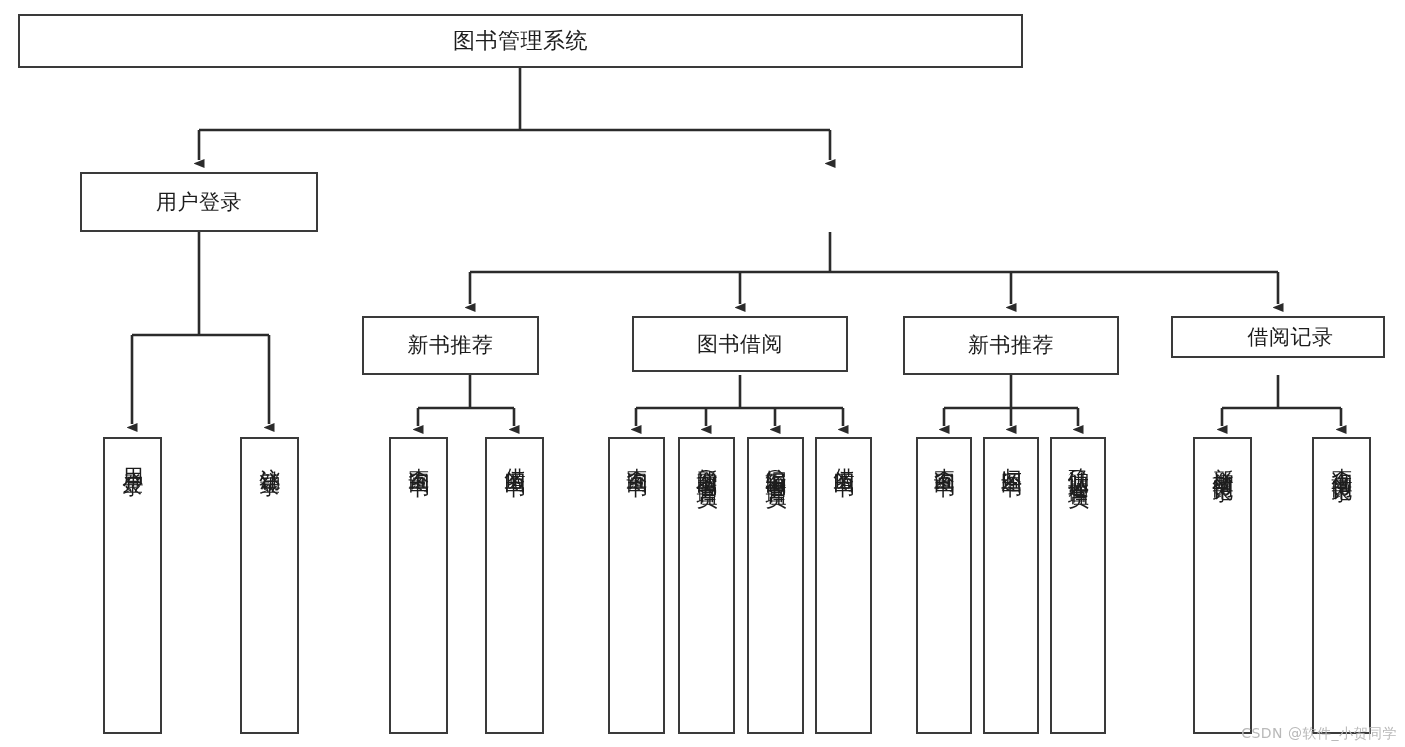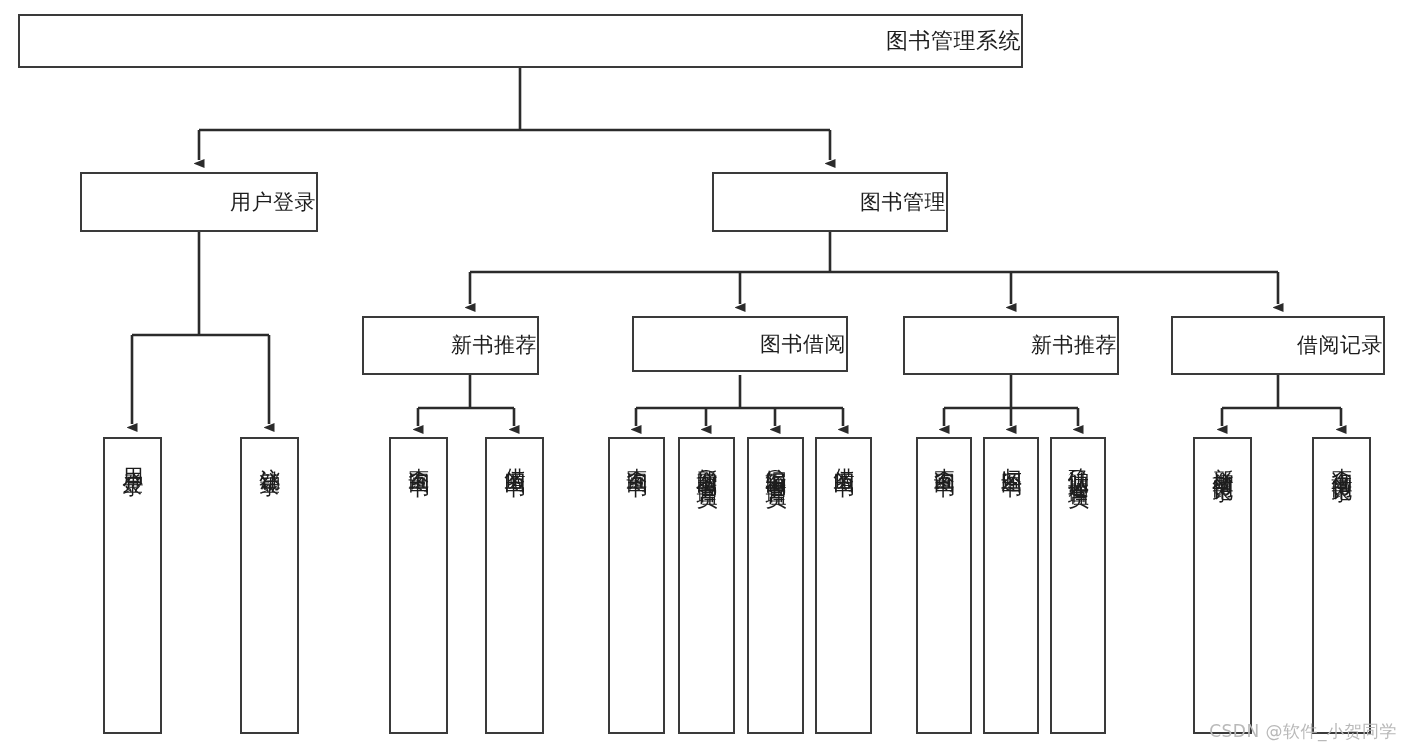--- a/index.html
+++ b/index.html
@@ -26,21 +26,21 @@
     height: 747px;
     pointer-events: none;
   }
   .node {
     position: absolute;
     box-sizing: border-box;
     background: #ffffff;
     border: 2px solid #3a3a3a;
     display: flex;
     align-items: center;
-    justify-content: flex-end;
+    justify-content: center;
     color: #1d1d1d;
     z-index: 2;
   }
   .node-label {
     display: block;
     text-align: center;
     line-height: 1.18;
     letter-spacing: 0.5px;
     white-space: pre-wrap;
   }
@@ -62,21 +62,21 @@
     text-orientation: upright;
     font-size: 21px;
     line-height: 1.0;
     letter-spacing: 3px;
     max-height: 280px;
   }
   .watermark {
     position: absolute;
     right: 8px;
     bottom: 4px;
-    font-size: 17px;
+    font-size: 14px;
     color: #b9b9b9;
     letter-spacing: 0.5px;
     z-index: 5;
     user-select: none;
   }
 </style>
 </head>
 <body>
 
 <div id="canvas">
@@ -131,34 +131,31 @@
     </g>
   </svg>
 
   <div class="node horiz root" style="left: 18px; top: 14px; width: 1005px; height: 54px;">
     <span class="node-label">图书管理系统</span>
   </div>
 
   <div class="node horiz" style="left: 80px; top: 172px; width: 238px; height: 60px;">
     <span class="node-label">用户登录</span>
   </div>
-  <div class="node horiz" style="left: 712px; top: 172px; width: 236px; height: 60px;">
-    <span class="node-label">图书管理</span>
-  </div>
 
   <div class="node horiz" style="left: 362px; top: 316px; width: 177px; height: 59px;">
     <span class="node-label">新书推荐</span>
   </div>
   <div class="node horiz" style="left: 632px; top: 316px; width: 216px; height: 56px;">
     <span class="node-label">图书借阅</span>
   </div>
   <div class="node horiz" style="left: 903px; top: 316px; width: 216px; height: 59px;">
     <span class="node-label">新书推荐</span>
   </div>
-  <div class="node horiz" style="left: 1171px; top: 316px; width: 214px; height: 59px; padding-left: 25px;">
+  <div class="node horiz" style="left: 1171px; top: 316px; width: 214px; height: 42px; padding-left: 25px;">
     <span class="node-label">借阅记录</span>
   </div>
 
   <div class="node vert" style="left: 103px; top: 437px; width: 59px; height: 297px;">
     <span class="node-label">用户登录</span>
   </div>
   <div class="node vert" style="left: 240px; top: 437px; width: 59px; height: 297px;">
     <span class="node-label">注销登录</span>
   </div>
   <div class="node vert" style="left: 389px; top: 437px; width: 59px; height: 297px;">

